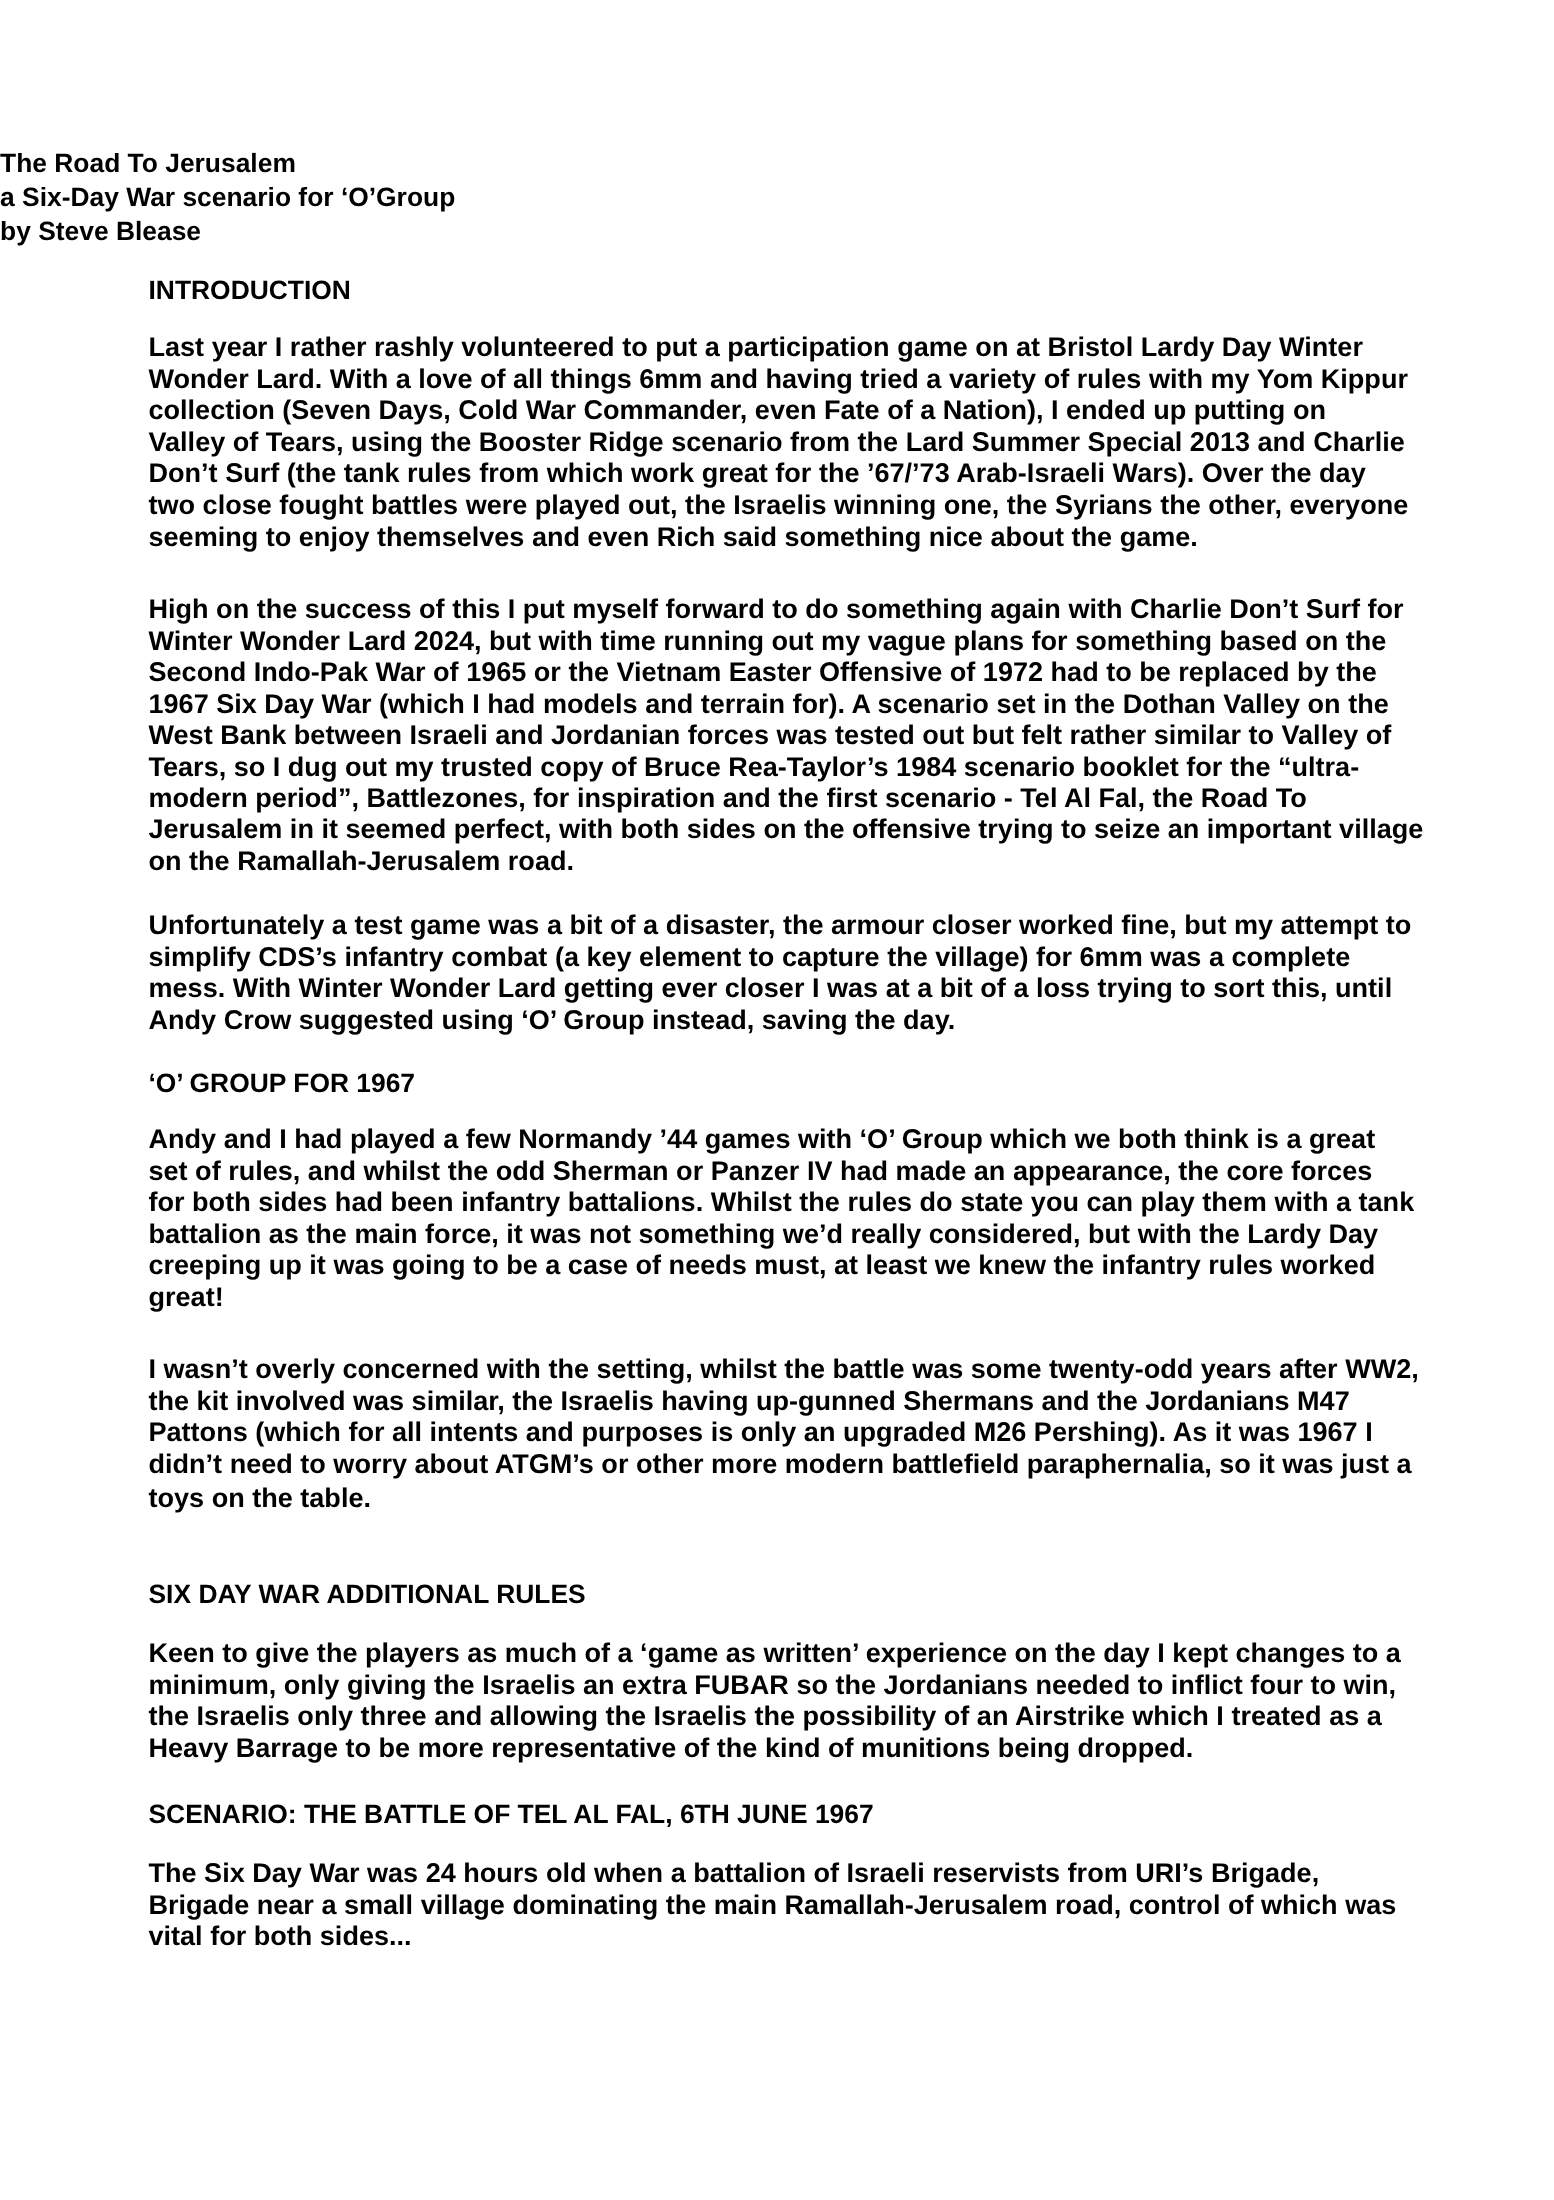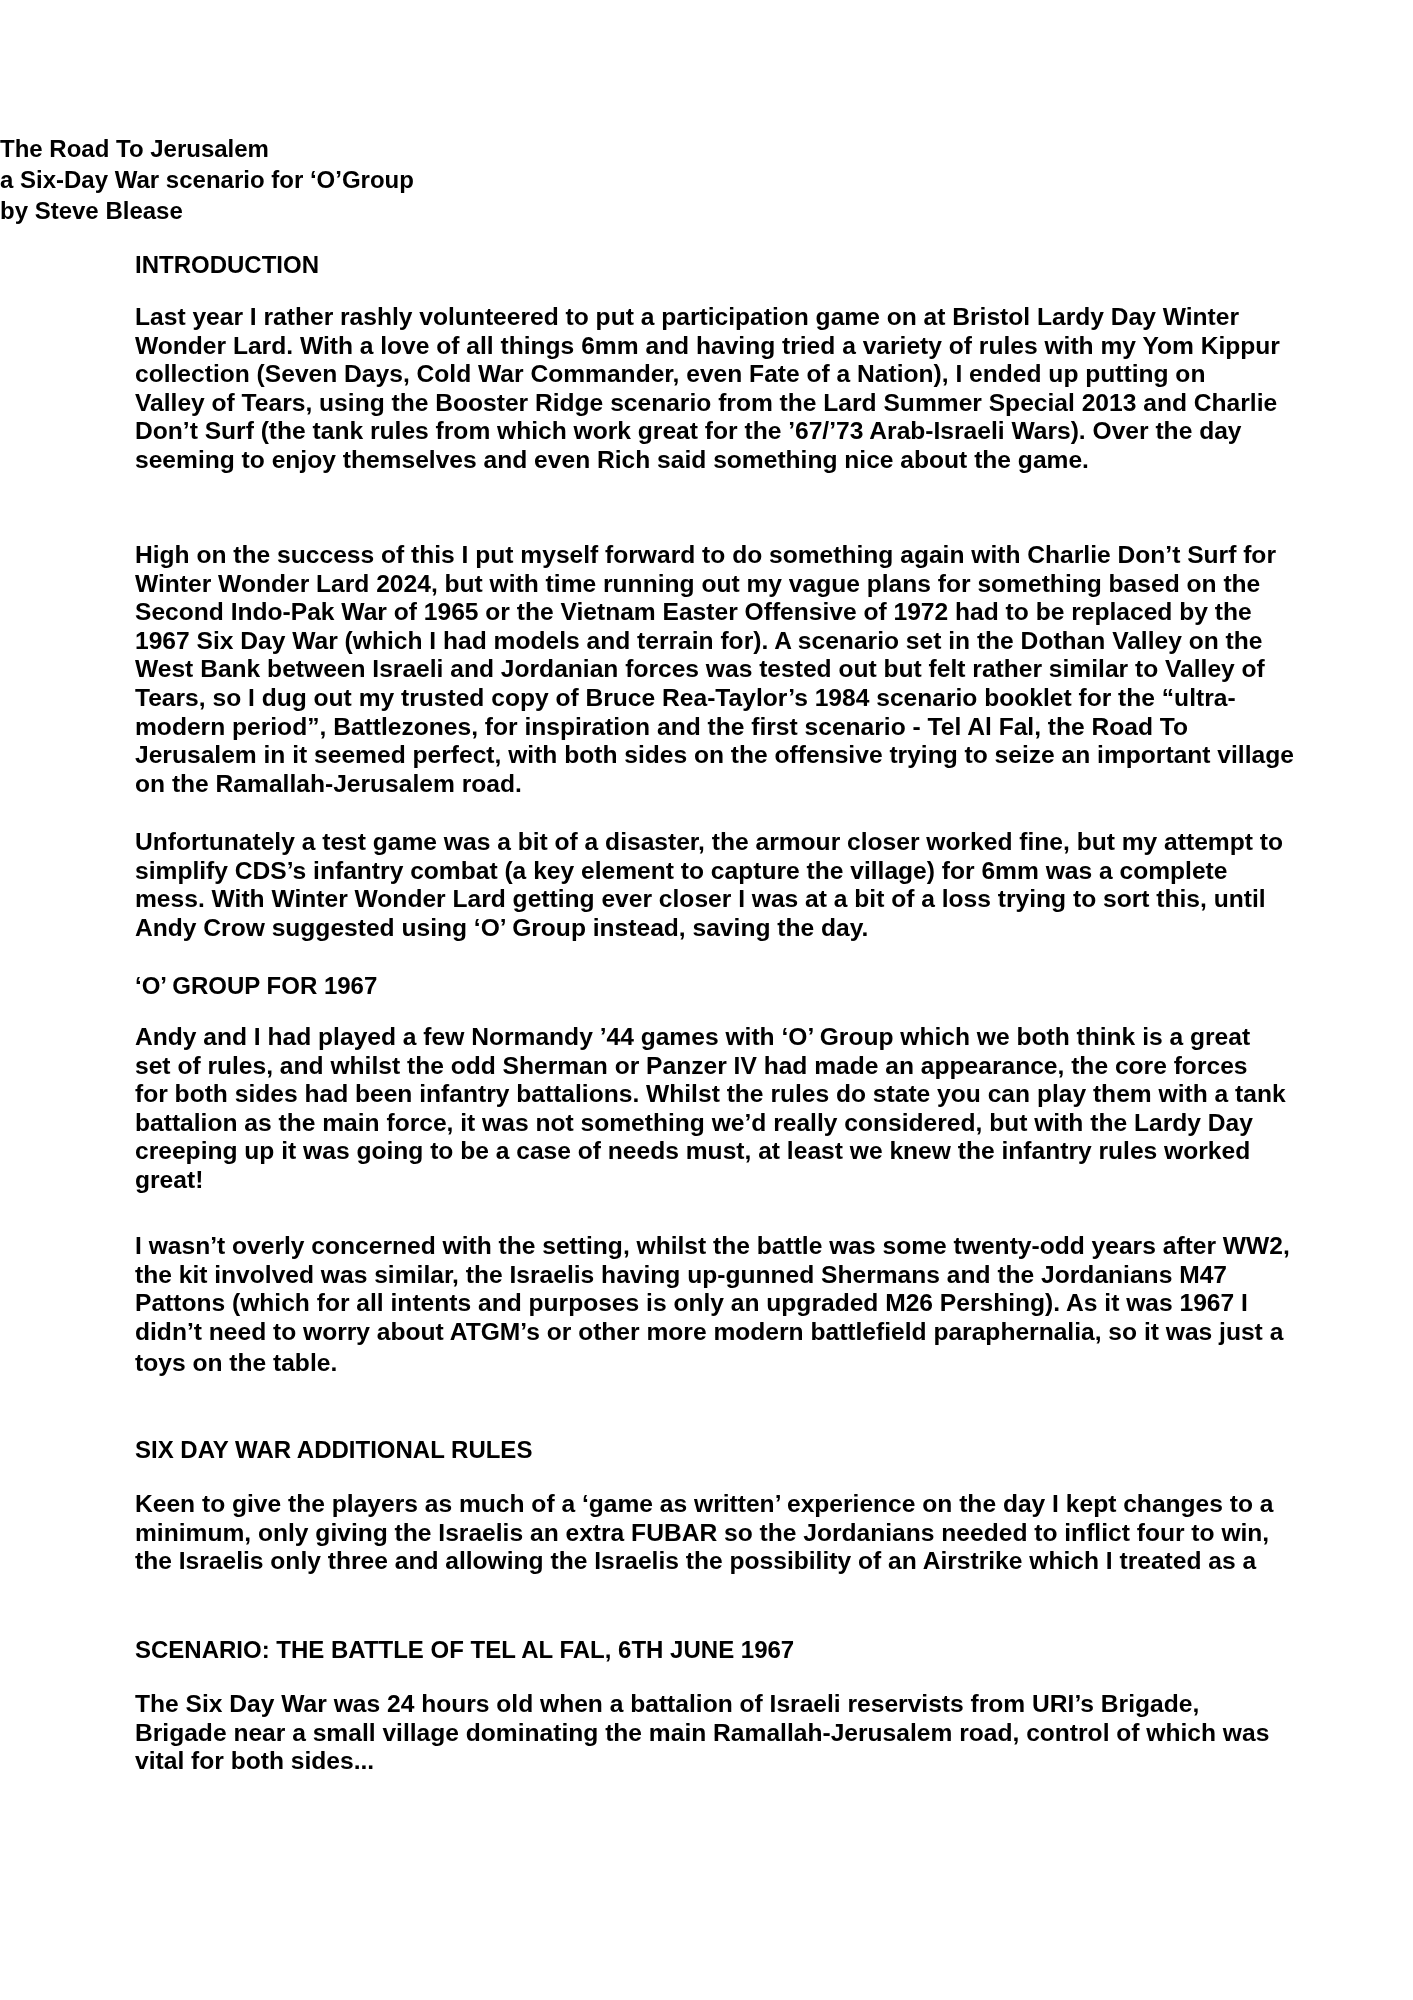--- a/index.html
+++ b/index.html
@@ -72,20 +72,21 @@
   </div>
 
   <div class="heading" style="top:251px;">INTRODUCTION</div>
 
   <div class="content" style="top:303px;">
     <span class="line">Last year I rather rashly volunteered to put a participation game on at Bristol Lardy Day Winter</span>
     <span class="line">Wonder Lard. With a love of all things 6mm and having tried a variety of rules with my Yom Kippur</span>
     <span class="line">collection (Seven Days, Cold War Commander, even Fate of a Nation), I ended up putting on</span>
     <span class="line">Valley of Tears, using the Booster Ridge scenario from the Lard Summer Special 2013 and Charlie</span>
     <span class="line">Don’t Surf (the tank rules from which work great for the ’67/’73 Arab-Israeli Wars). Over the day</span>
+    <span class="line">two close fought battles were played out, the Israelis winning one, the Syrians the other, everyone</span>
     <span class="line">seeming to enjoy themselves and even Rich said something nice about the game.</span>
   </div>
 
   <div class="content" style="top:541px;">
     <span class="line">High on the success of this I put myself forward to do something again with Charlie Don’t Surf for</span>
     <span class="line">Winter Wonder Lard 2024, but with time running out my vague plans for something based on the</span>
     <span class="line">Second Indo-Pak War of 1965 or the Vietnam Easter Offensive of 1972 had to be replaced by the</span>
     <span class="line">1967 Six Day War (which I had models and terrain for). A scenario set in the Dothan Valley on the</span>
     <span class="line">West Bank between Israeli and Jordanian forces was tested out but felt rather similar to Valley of</span>
     <span class="line">Tears, so I dug out my trusted copy of Bruce Rea-Taylor’s 1984 scenario booklet for the “ultra-</span>
@@ -119,20 +120,21 @@
     <span class="line">didn’t need to worry about ATGM’s or other more modern battlefield paraphernalia, so it was just a</span>
     <span class="line tall">toys on the table.</span>
   </div>
 
   <div class="heading" style="top:1436px;">SIX DAY WAR ADDITIONAL RULES</div>
 
   <div class="content" style="top:1490px;">
     <span class="line">Keen to give the players as much of a ‘game as written’ experience on the day I kept changes to a</span>
     <span class="line">minimum, only giving the Israelis an extra FUBAR so the Jordanians needed to inflict four to win,</span>
     <span class="line">the Israelis only three and allowing the Israelis the possibility of an Airstrike which I treated as a</span>
+    <span class="line">Heavy Barrage to be more representative of the kind of munitions being dropped.</span>
   </div>
 
   <div class="heading" style="top:1636px;">SCENARIO: THE BATTLE OF TEL AL FAL, 6TH JUNE 1967</div>
 
   <div class="content" style="top:1690px;">
     <span class="line">The Six Day War was 24 hours old when a battalion of Israeli reservists from URI’s Brigade,</span>
     <span class="line">Brigade near a small village dominating the main Ramallah-Jerusalem road, control of which was</span>
     <span class="line">vital for both sides...</span>
   </div>
 

